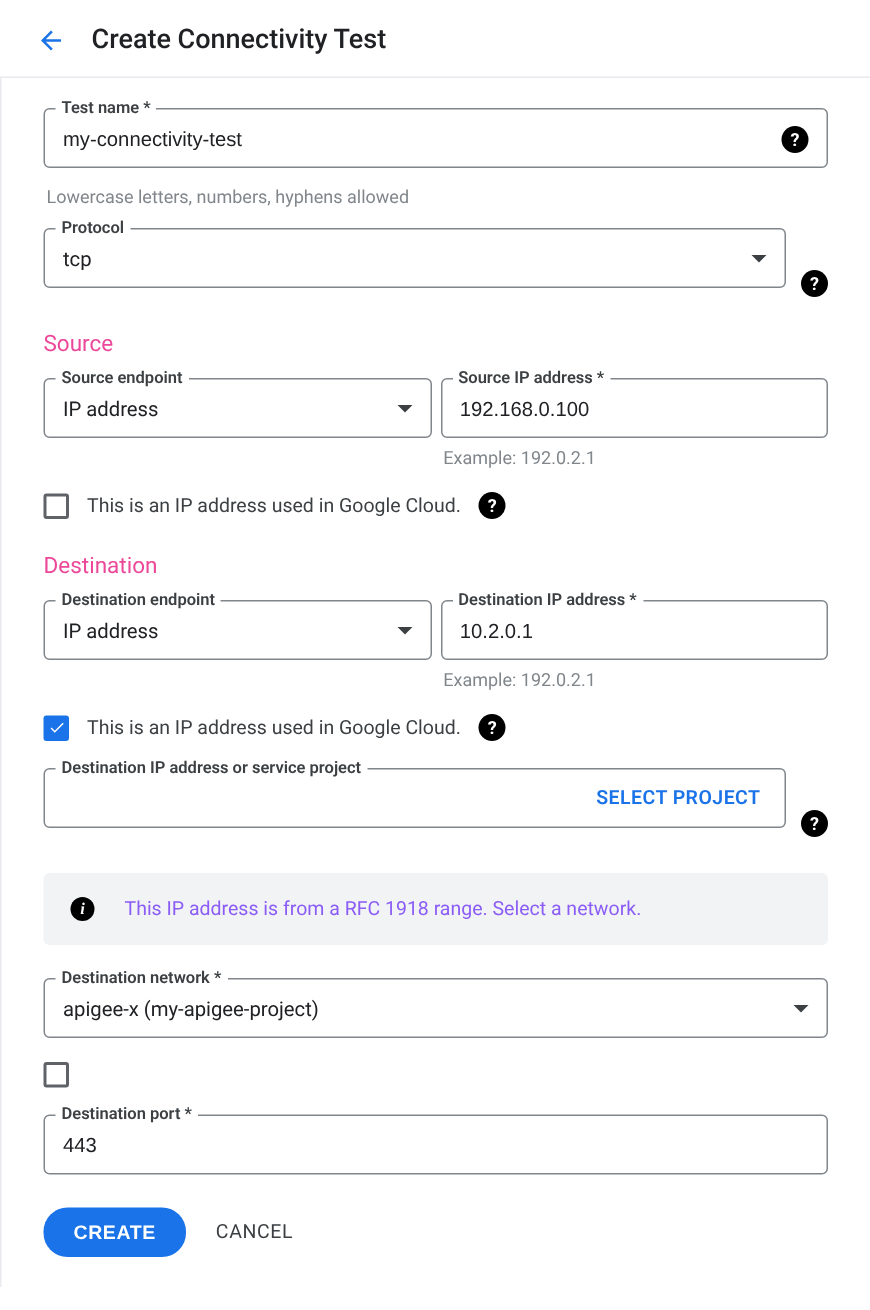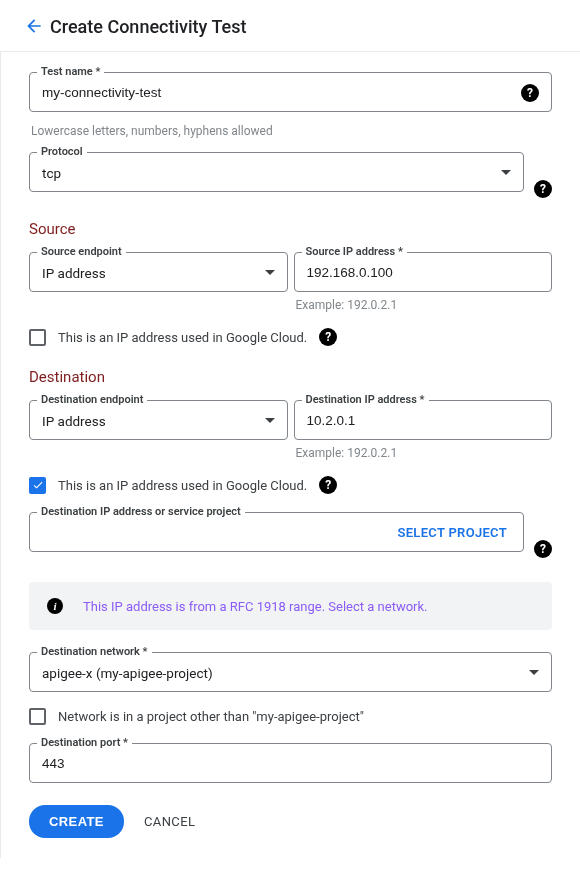--- a/index.html
+++ b/index.html
@@ -8,22 +8,22 @@
     font-size: 13px;
     color: #202124;
     background: #fff;
     width: 580px;
   }
   .page {
     padding: 0;
   }
   .header {
     display: flex;
-    align-items: flex-start;
-    gap: 6px;
+    align-items: flex-end;
+    gap: 17px;
     padding: 16px 20px 14px 24px;
     border-bottom: 1px solid #e8eaed;
   }
   .header h1 {
     font-size: 18px;
     font-weight: 500;
   }
   .back-arrow svg { display: block; }
   .content {
     padding: 20px 28px 20px 28px;
@@ -87,21 +87,21 @@
   }
   .hint {
     font-size: 12px;
     color: #80868b;
     margin: 6px 0 0 2px;
   }
   .section-title {
     font-size: 15px;
     font-weight: 400;
     margin: 22px 0 14px 0;
-    color: #7f1d1d;
+    color: #ec4899;
   }
   .two-col {
     display: flex;
     gap: 6px;
   }
   .two-col > div { flex: 1; }
   .dropdown-caret {
     width: 0; height: 0;
     border-left: 5px solid transparent;
     border-right: 5px solid transparent;
@@ -319,21 +319,20 @@
       <div class="field-box">
         <span class="field-value">apigee-x (my-apigee-project)</span>
         <span class="dropdown-caret"></span>
       </div>
     </div>
 
     <div class="checkbox-row">
       <span class="chk">
         
       </span>
-      <span class="checkbox-label">Network is in a project other than "my-apigee-project"</span>
     </div>
 
     <div class="gap-sm"></div>
 
     <div class="field">
       <span class="field-label">Destination port *</span>
       <div class="field-box">
         <input class="field-value" value="443" style="">
       </div>
     </div>

